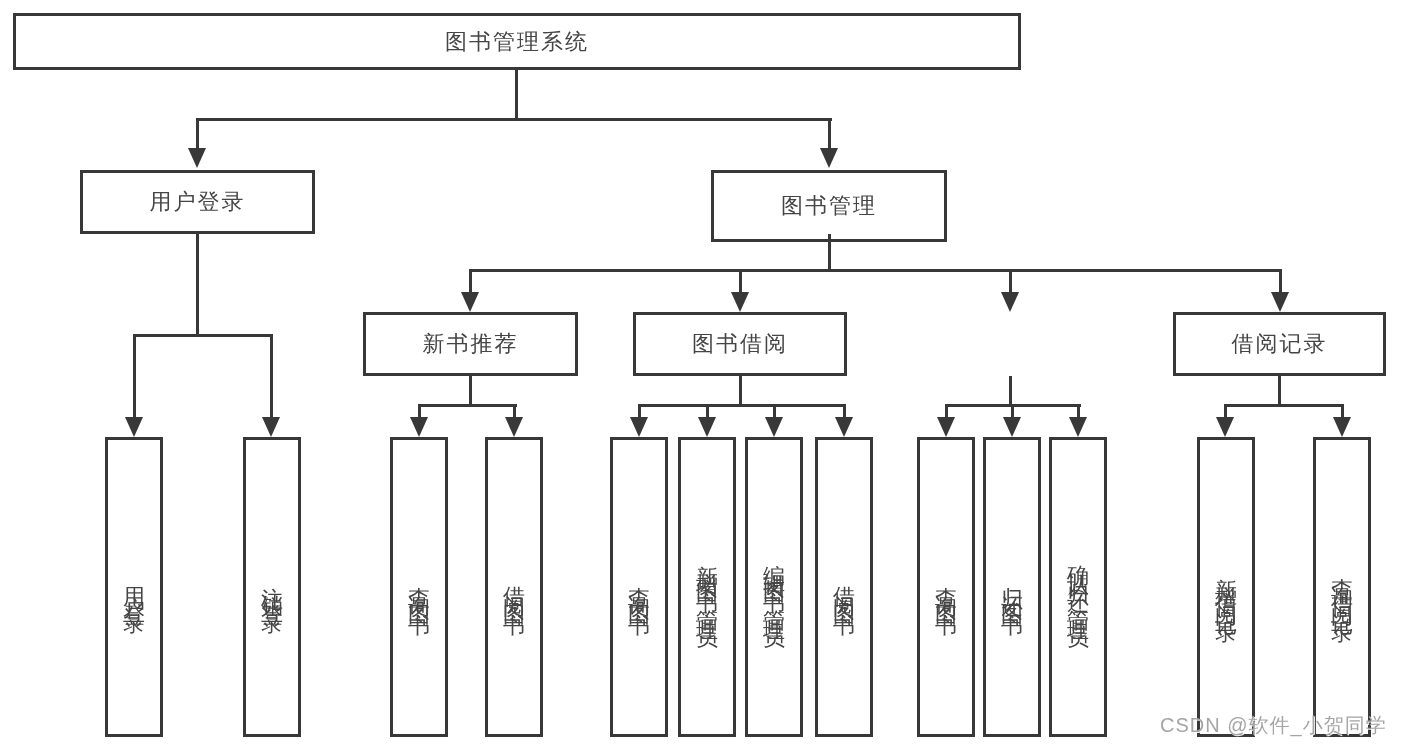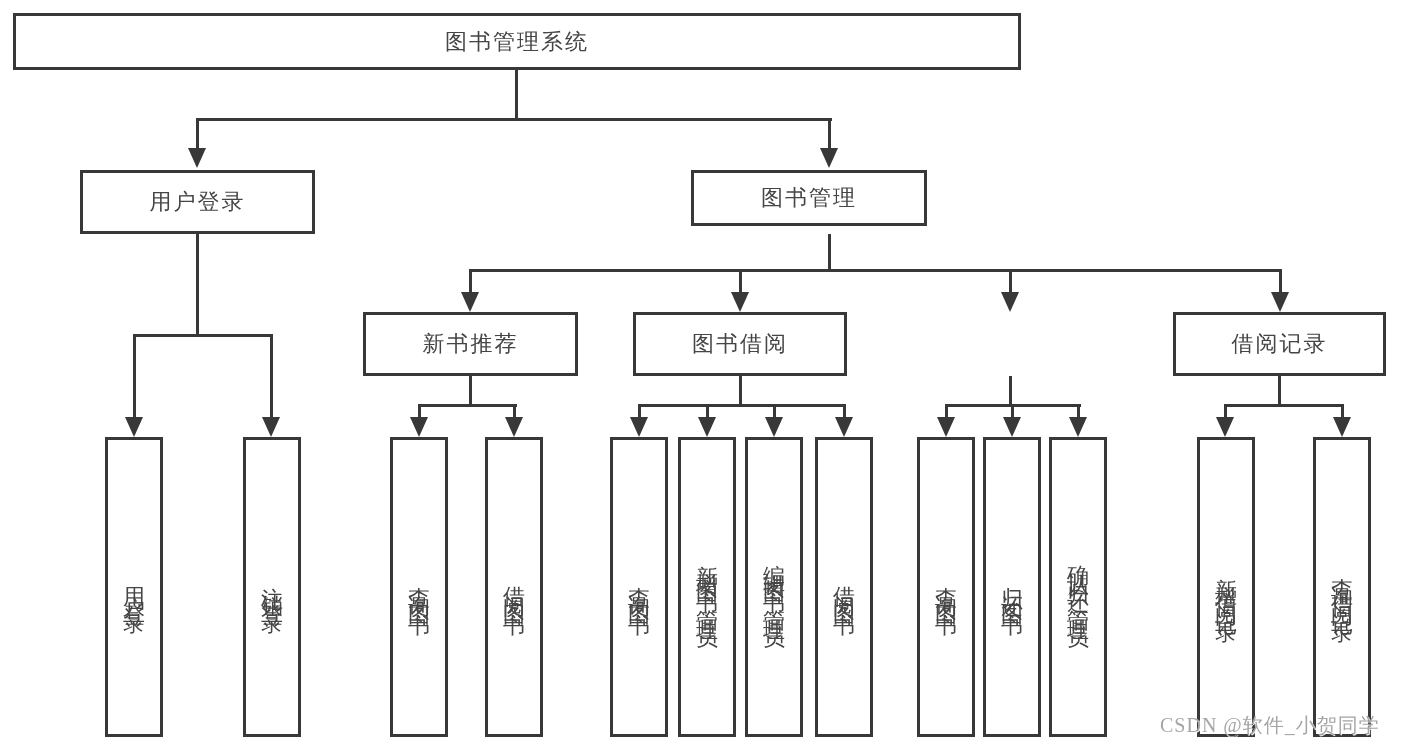--- a/index.html
+++ b/index.html
@@ -7,21 +7,21 @@
     --text:#454545;
     --bg:#ffffff;
     --wm:#a5a5a5;
   }
   html,body{margin:0;padding:0;background:var(--bg);}
   .canvas{
     position:relative;
     width:1405px;height:747px;
     background:var(--bg);
     overflow:hidden;
-    font-family:Liberation Serif, serif;
+    font-family:Liberation Sans, sans-serif;
     color:var(--text);
   }
   
   .hbox{
     position:absolute;
     box-sizing:border-box;
     border:3px solid var(--line);
     background:var(--bg);
     display:flex;align-items:center;justify-content:center;
   }
@@ -78,21 +78,21 @@
 <div class="canvas">
 
   <div class="hbox" style="left:13px;top:13px;width:1008px;height:57px">
     <span>图书管理系统</span>
   </div>
 
   <div class="hbox" style="left:80px;top:170px;width:235px;height:64px">
     <span>用户登录</span>
   </div>
 
-  <div class="hbox" style="left:691px;top:170px;width:236px;height:56px">
+  <div class="hbox" style="left:711px;top:170px;width:236px;height:72px">
     <span>图书管理</span>
   </div>
 
   <div class="hbox" style="left:363px;top:312px;width:215px;height:64px">
     <span>新书推荐</span>
   </div>
 
   <div class="hbox" style="left:633px;top:312px;width:214px;height:64px">
     <span>图书借阅</span>
   </div>

